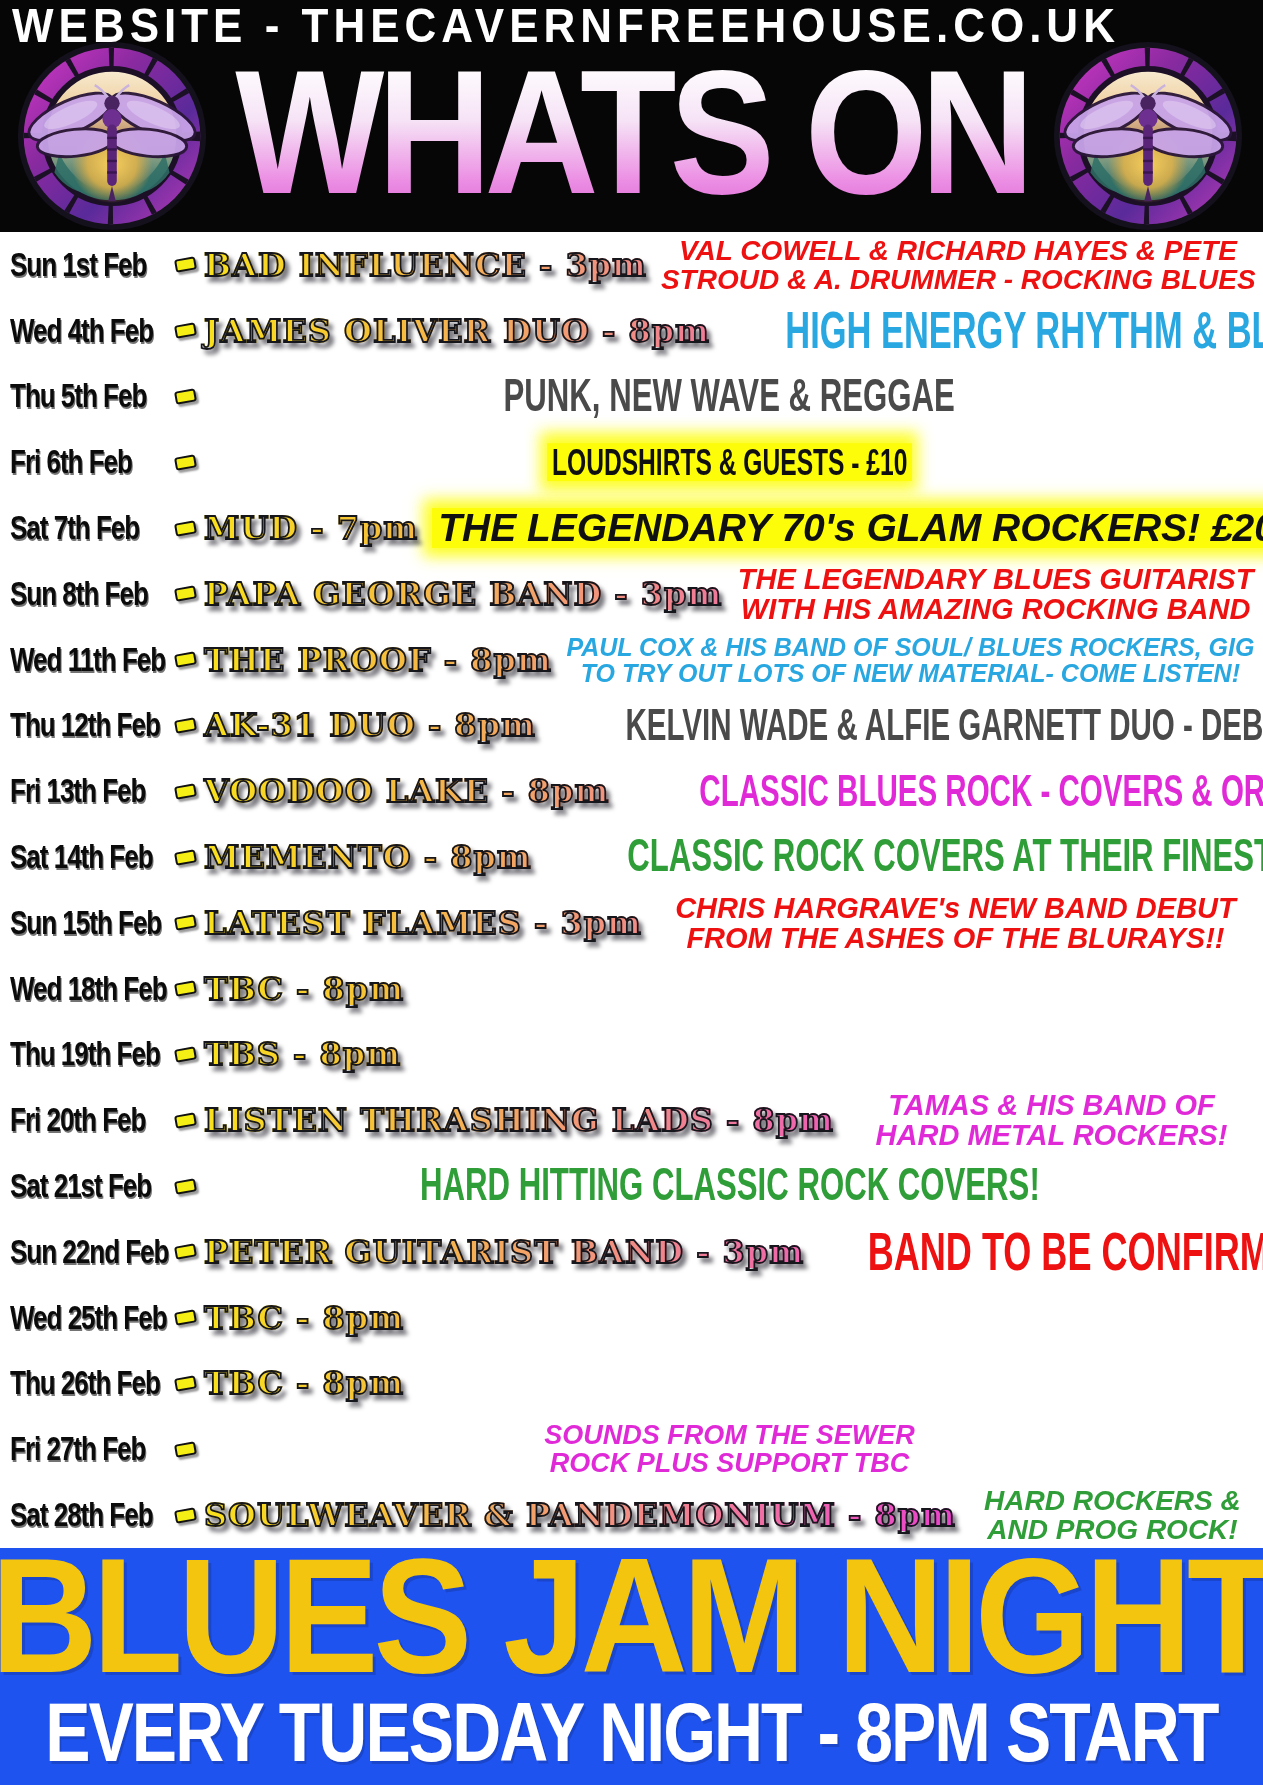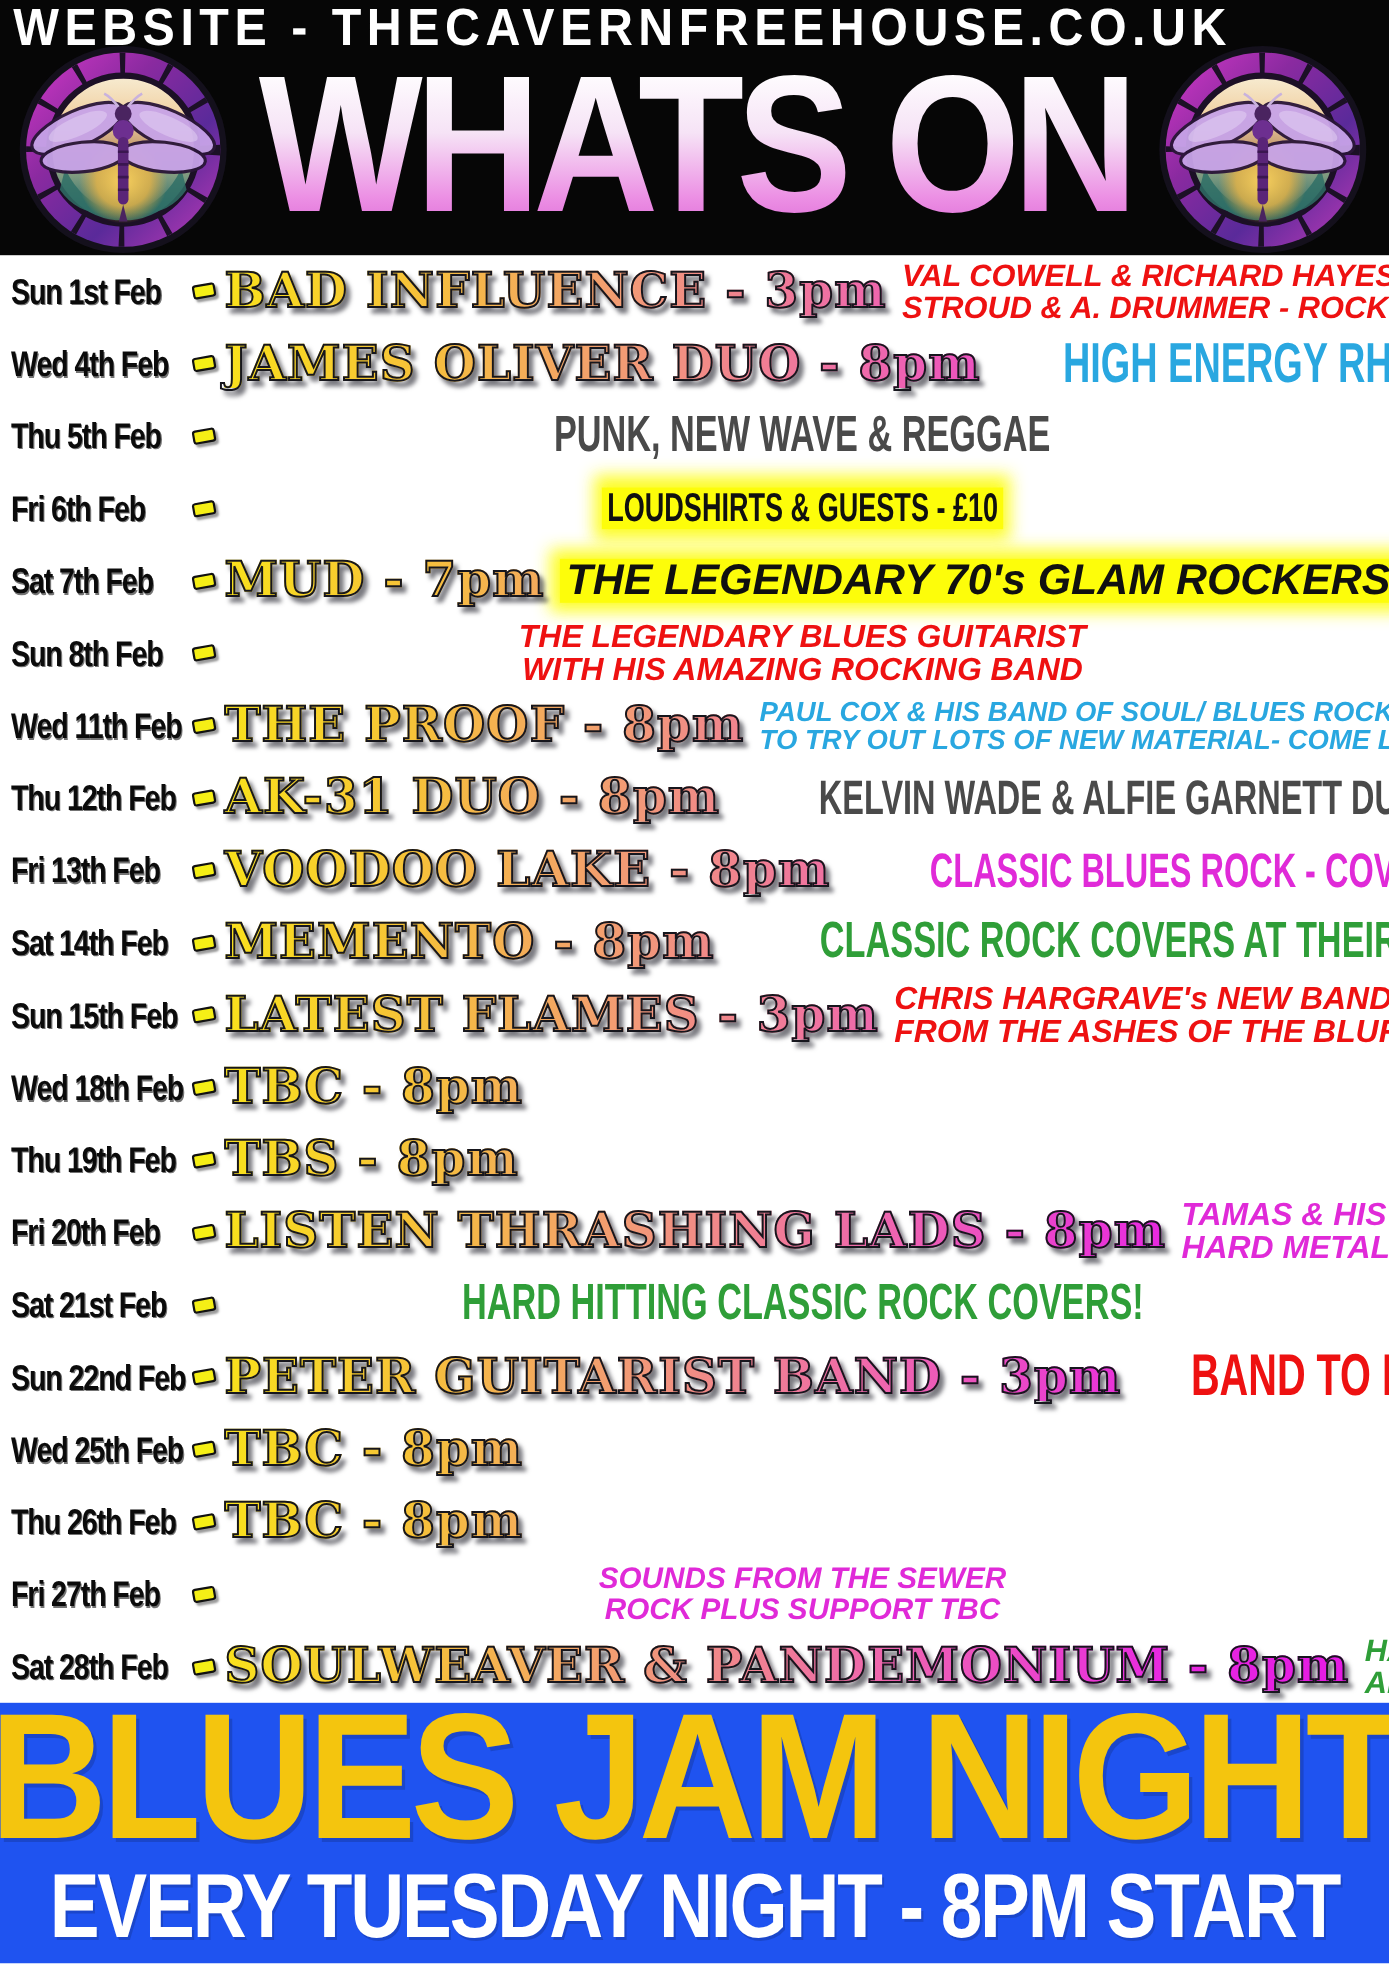--- a/index.html
+++ b/index.html
@@ -38,21 +38,21 @@
     transform:scaleY(1.25);transform-origin:left center;
     text-shadow:1px 1px 0 rgba(0,0,0,.55);
   }
   .bullet{flex:none;width:38px;display:flex;justify-content:center;}
   .dash{
     width:17px;height:9px;background:#f5ef16;border:2.5px solid #111;
     border-radius:3px;transform:rotate(-10deg);
     box-shadow:2px 3px 2px rgba(0,0,0,.4);
   }
   .band{
-    flex:none;font-family:"DejaVu Serif",serif;font-weight:700;font-size:44px;
+    flex:none;font-family:"DejaVu Serif",serif;font-weight:700;font-size:32px;
     letter-spacing:1px;white-space:nowrap;line-height:1;padding-right:14px;
     background-image:linear-gradient(90deg,#f9e11c 0%,#f6c238 16%,#f2977a 36%,#ee62b2 58%,#e82ae0 80%,#e416e4 100%);
     background-size:1060px 100%;background-repeat:no-repeat;
     -webkit-background-clip:text;background-clip:text;color:transparent;
     -webkit-text-stroke:1.8px #16161d;
     filter:drop-shadow(4px 5px 2px rgba(15,15,25,.55));
   }
   .note{flex:1;text-align:center;font-weight:700;line-height:1.04;min-width:0;}
   .note.italic{font-style:italic;}
   .note .ln{display:inline-block;white-space:nowrap;}
@@ -205,20 +205,21 @@
         <span class="note italic hl" style="color: rgb(16, 16, 16); font-size: 39px;">
           <div><span class="ln">THE LEGENDARY 70's GLAM ROCKERS!  £20/25</span></div>
         </span>
       </div>
 
       <div class="row">
         <span class="date">Sun 8th Feb</span>
         <span class="bullet">
           <i class="dash"></i>
         </span>
+        <span class="band">PAPA GEORGE BAND - 3pm</span>
         <span class="note italic" style="color: rgb(238, 17, 17); font-size: 29px;">
           <div><span class="ln">THE LEGENDARY BLUES GUITARIST</span></div>
           <div><span class="ln">WITH HIS AMAZING ROCKING BAND</span></div>
         </span>
       </div>
 
       <div class="row">
         <span class="date">Wed 11th Feb</span>
         <span class="bullet">
           <i class="dash"></i>

